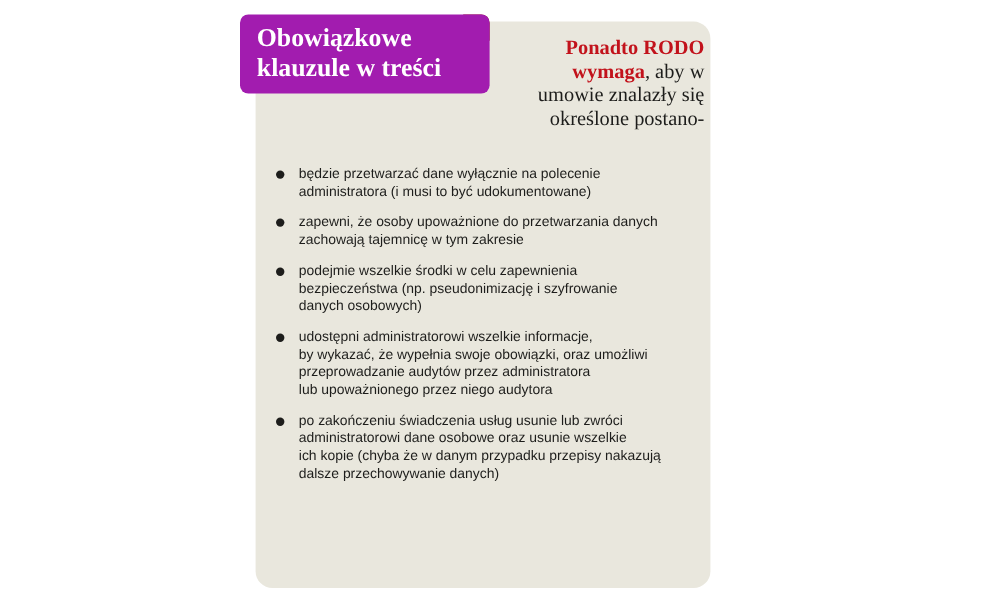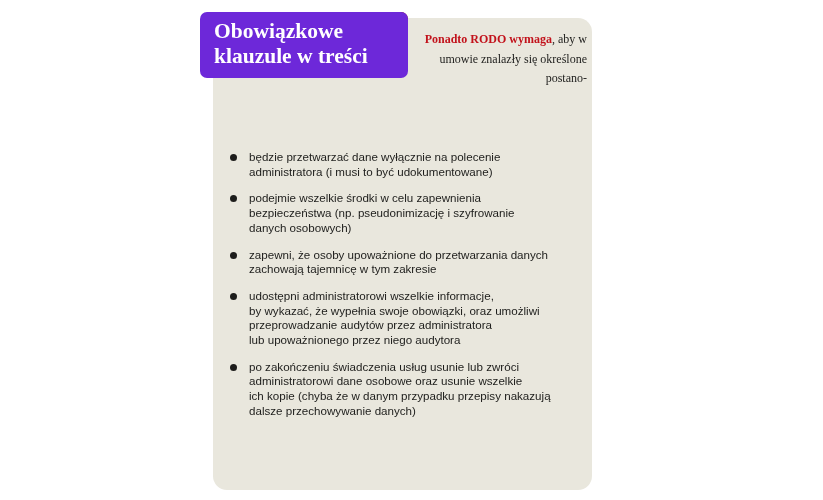--- a/index.html
+++ b/index.html
@@ -21,21 +21,21 @@
     left:213px; top:18px;
     width:379px; height:472px;
     background:#E9E7DD;
     border-radius:14px;
   }
   
   .banner{
     position:absolute;
     left:200px; top:12px;
     width:208px; height:66px;
-    background:#6d28d9;
+    background:#a21caf;
     border-radius:7px;
     z-index:4;
   }
   .banner-fold{
     position:absolute;
     right:0px; top:0px;
     width:22px; height:22px;
     background:#8E0D13;
     border-top-right-radius:7px;
     z-index:3;
@@ -51,21 +51,21 @@
     line-height:25px;
     letter-spacing:0px;
   }
   
   .intro{
     position:absolute;
     left:225px; top:30px;
     width:362px;
     color:#1d1d1b;
     font-family:"Liberation Serif", serif;
-    font-size:12px;
+    font-size:17px;
     line-height:19.6px;
     z-index:5;
   }
   .intro .spacer{
     float:left;
     width:193px;
     height:56px;
   }
   .intro-body{
     text-align:right;
@@ -85,21 +85,20 @@
     left:228px; top:138px;
     width:352px;
     color:#1d1d1b;
     font-size:11.6px;
     line-height:14.7px;
   }
   .bullet-row{
     position:relative;
     padding-left:21px;
     margin-bottom:11px;
-    margin-top:12px;
   }
   .bullet-row:last-child{margin-bottom:0;}
   .bullet-dot{
     position:absolute;
     left:2px; top:4px;
     width:7px; height:7px;
     border-radius:50%;
     background:#1d1d1b;
   }
   .bullet-text{
@@ -131,28 +130,28 @@
   </div>
 
   <div class="bullets">
     <div class="bullet-row">
       <span class="bullet-dot"></span>
       <span class="bullet-text">będzie przetwarzać dane wyłącznie na polecenie
 administratora (i musi to być udokumentowane)</span>
     </div>
     <div class="bullet-row">
       <span class="bullet-dot"></span>
+      <span class="bullet-text">zapewni, że osoby upoważnione do przetwarzania danych
+zachowają tajemnicę w tym zakresie</span>
+    </div>
+    <div class="bullet-row">
+      <span class="bullet-dot"></span>
       <span class="bullet-text">podejmie wszelkie środki w celu zapewnienia
 bezpieczeństwa (np. pseudonimizację i szyfrowanie
 danych osobowych)</span>
-    </div>
-    <div class="bullet-row">
-      <span class="bullet-dot"></span>
-      <span class="bullet-text">zapewni, że osoby upoważnione do przetwarzania danych
-zachowają tajemnicę w tym zakresie</span>
     </div>
     <div class="bullet-row">
       <span class="bullet-dot"></span>
       <span class="bullet-text">udostępni administratorowi wszelkie informacje,
 by wykazać, że wypełnia swoje obowiązki, oraz umożliwi
 przeprowadzanie audytów przez administratora
 lub upoważnionego przez niego audytora</span>
     </div>
     <div class="bullet-row">
       <span class="bullet-dot"></span>

